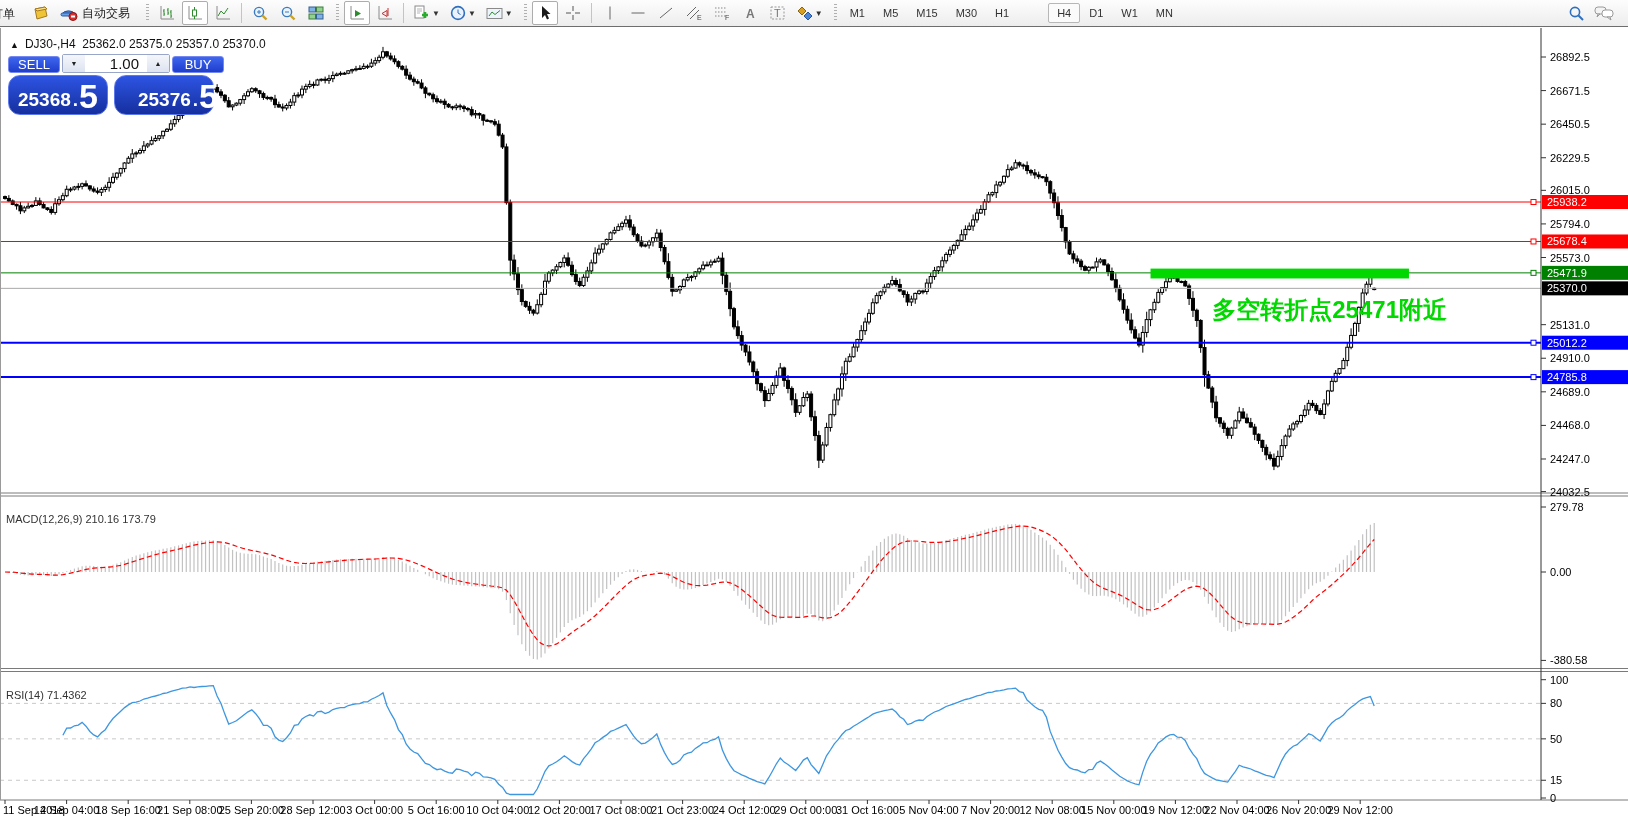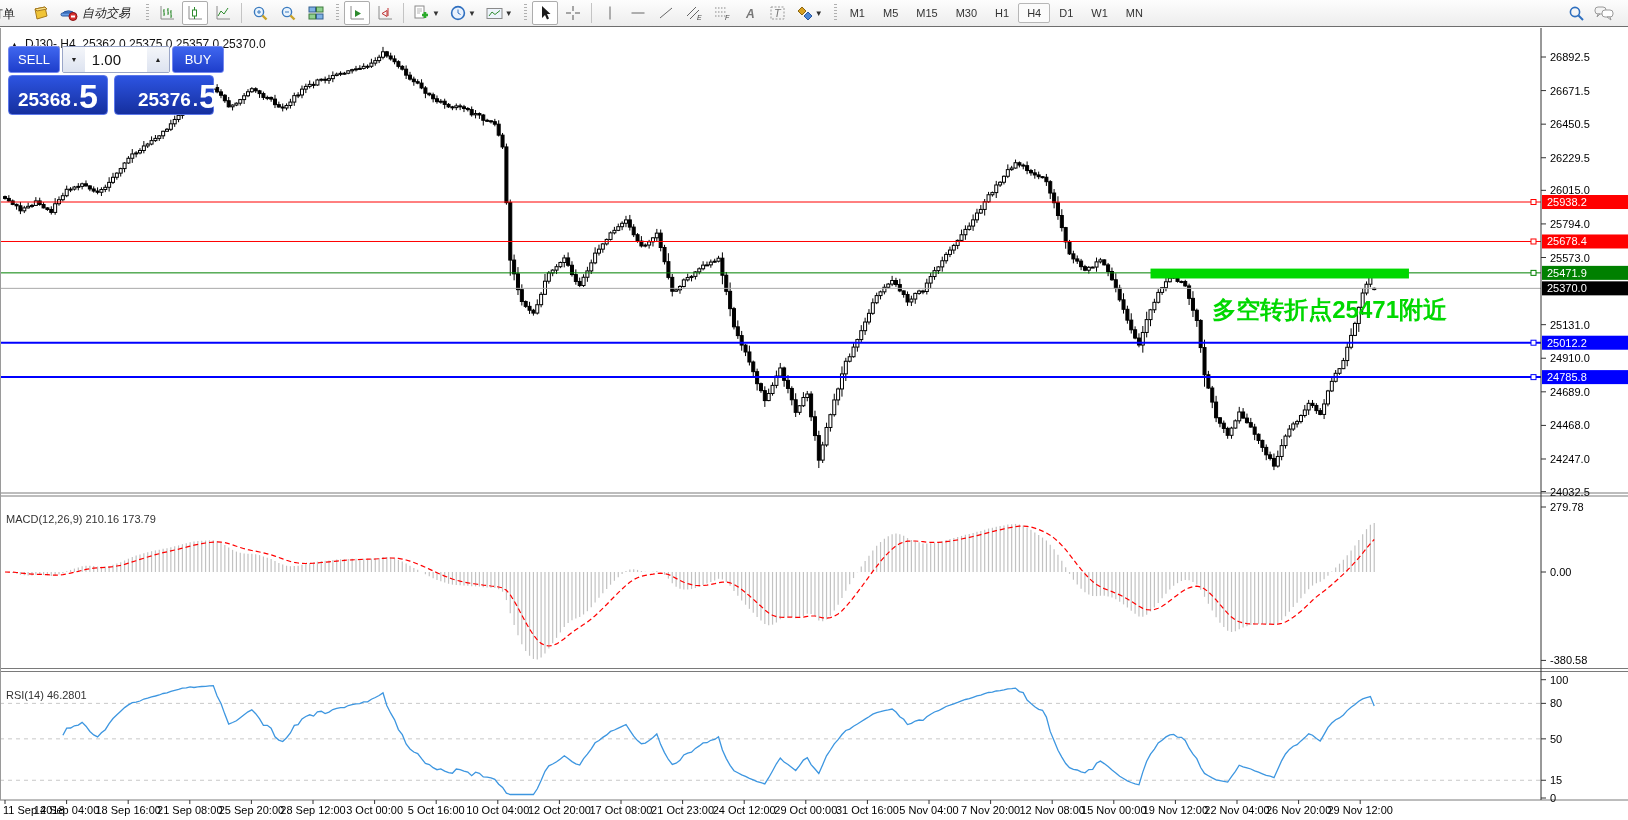--- a/index.html
+++ b/index.html
@@ -5,51 +5,51 @@
   html,body{margin:0;padding:0;width:1628px;height:820px;overflow:hidden;
     font-family:"Liberation Sans","DejaVu Sans",sans-serif;background:#fff;}
   #app{position:relative;width:1628px;height:820px;}
 
   
   #toolbar{position:absolute;left:0;top:0;width:1628px;height:27px;
     background:linear-gradient(#fdfdfd,#ededed);border-bottom:1px solid #6e6e6e;
     display:flex;align-items:center;box-sizing:border-box;white-space:nowrap;}
   .tb-lbl{font-size:12px;color:#222;margin:0 4px;}
   .tb-btn{display:flex;align-items:center;justify-content:center;min-width:24px;height:22px;
-    border:1px solid transparent;border-radius:2px;margin:12px 1px;font-style:italic;}
+    border:1px solid transparent;border-radius:2px;margin:12px 1px;}
   .tb-btn.pressed{background:#fff;border-color:#adadad;}
   .tb-sep{width:1px;height:20px;background:#c4c4c4;margin:0 4px;}
   .tb-grip{width:3px;height:18px;margin:0 4px 0 6px;
     background:repeating-linear-gradient(to bottom,#b0b0b0 0 1px,transparent 1px 3px);}
   .caret{font-size:8px;color:#333;margin-left:2px;}
   .tf{font-size:11px;color:#333;padding:3px 8px;border:1px solid transparent;border-radius:2px;}
-  .tf.active{background:#fbfbfb;border-color:#b7b7b7;}
+  .tf.active{background:#fbfbfb;border-color:#b7b7b7;margin-left:30px;}
   #tb-right{margin-left:auto;display:flex;align-items:center;margin-right:10px;}
   #order-clip{overflow:hidden;width:26px;margin-left:0;}
   #order-clip span{display:inline-block;margin-left:-9px;}
 
   
   #chart-header{position:absolute;left:10px;top:37px;font-size:12px;color:#111;z-index:5;}
   #chart-header .tri{font-size:9px;margin-right:6px;}
 
   
   #trade-panel{position:absolute;left:8px;top:46px;z-index:6;width:216px;}
-  .tp-row1{display:flex;height:27px;}
+  .tp-row1{display:flex;height:27px;align-items:flex-end;}
   .tp-btn{width:52px;background:linear-gradient(#3f66ef,#1e3ecb);color:#fff;font-size:13px;
     display:flex;align-items:center;justify-content:center;border:1px solid #7488ef;
     border-radius:3px;box-sizing:border-box;}
   .tp-vol{flex:1;display:flex;border:1px solid #9aa6c8;border-radius:2px;margin:0 2px;
     background:#fff;box-sizing:border-box;}
   .tp-spin{width:22px;background:linear-gradient(#f4f6fa,#dde3f0);display:flex;align-items:center;
     justify-content:center;font-size:7px;color:#222;}
   .tp-volval{flex:1;display:flex;align-items:center;justify-content:flex-end;
-    padding-right:26px;font-size:15px;color:#111;}
+    padding-right:8px;font-size:15px;color:#111;}
   .tp-row2{display:flex;margin-top:2px;}
   .tp-price{width:100px;height:40px;background:linear-gradient(#2d54e2,#152f9e);
-    border:1px solid #5d78ea;border-radius:4px;color:#fff;display:flex;align-items:flex-end;
+    border:1px solid #5d78ea;border-radius:12px;color:#fff;display:flex;align-items:flex-end;
     justify-content:center;padding-bottom:3px;box-sizing:border-box;}
   .tp-price + .tp-price{margin-left:6px;padding-left:28px;}
   .tp-num{font-size:19px;font-weight:bold;line-height:1;margin-bottom:2px;}
   .tp-dot{font-size:19px;font-weight:bold;line-height:1;margin:0 1px 2px 2px;}
   .tp-big{font-size:34px;font-weight:bold;line-height:0.82;}
 
   
   .pane-label{position:absolute;left:6px;font-size:11px;color:#333;z-index:5;margin-top:15px;}
 
   svg text{font-family:"Liberation Sans","DejaVu Sans",sans-serif;}
@@ -1496,15 +1496,15 @@
       <div class="tp-price">
         <span class="tp-num">25376</span>
           <span class="tp-dot">.</span>
           <span class="tp-big">5</span>
       </div>
     </div>
   </div>
 
   
   <div class="pane-label" style="top:498px;">MACD(12,26,9) 210.16 173.79</div>
-  <div class="pane-label" style="top:674px;">RSI(14) 46.2801</div>
+  <div class="pane-label" style="top:674px;">RSI(14) 71.4362</div>
 
 </div>
 
 </body></html>

